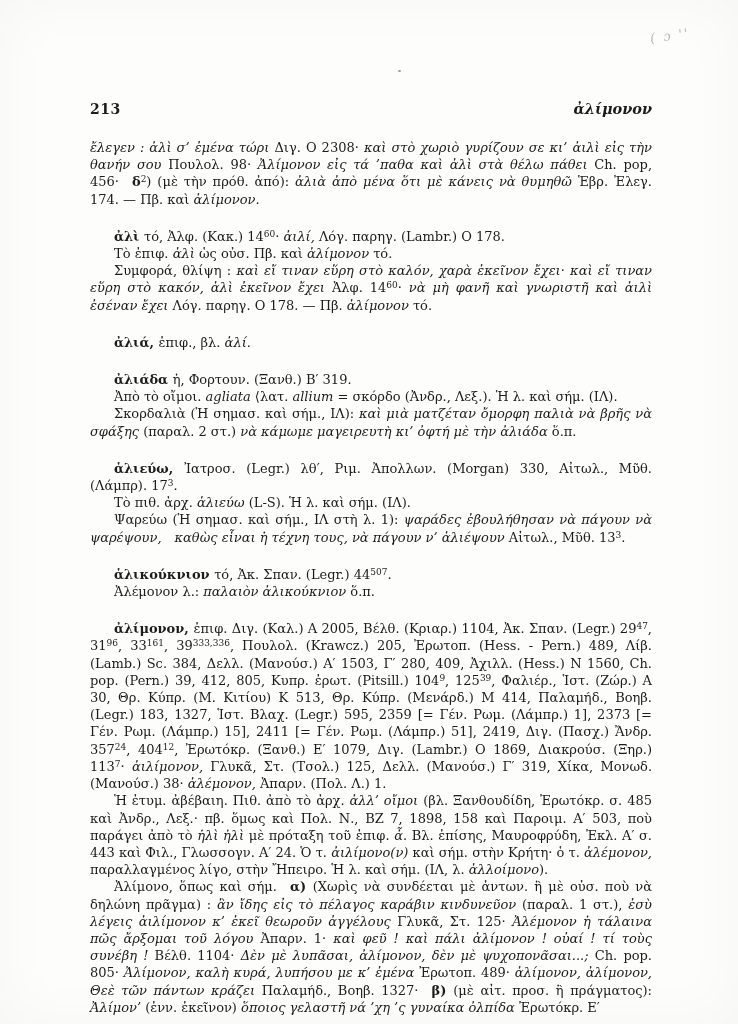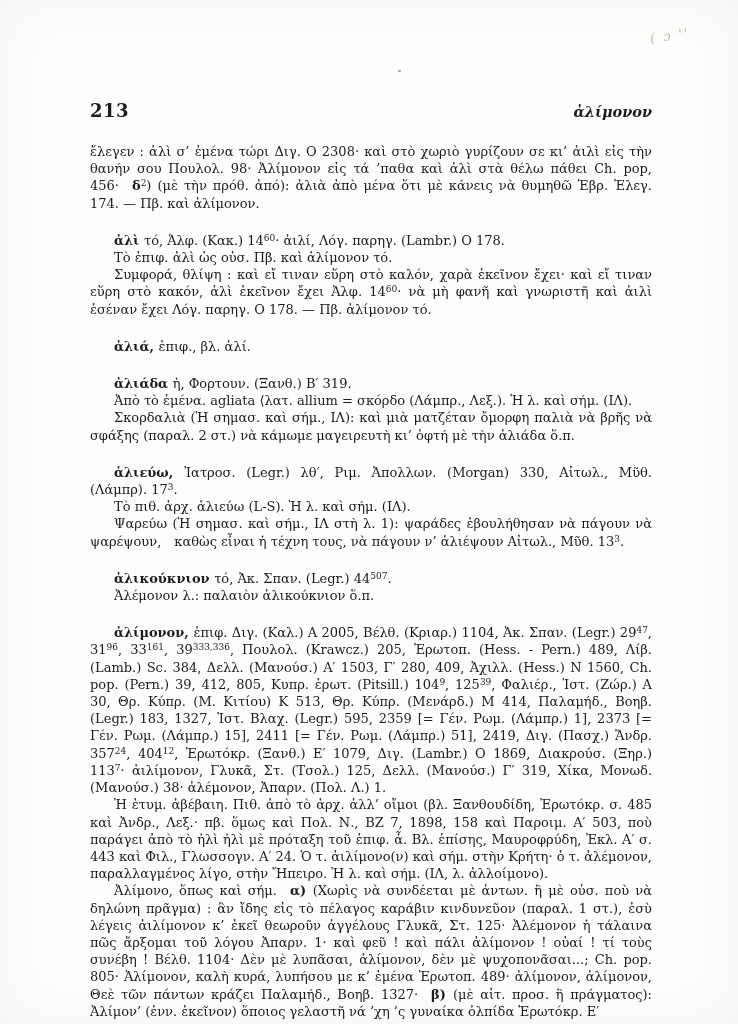--- a/index.html
+++ b/index.html
@@ -24,21 +24,21 @@
     top: 100px;
     width: 562px;
   }
   .page-header {
     display: flex;
     justify-content: space-between;
     align-items: baseline;
     margin-bottom: 22px;
   }
   .page-number {
-    font-size: 18px;
+    font-size: 14px;
     letter-spacing: 0.5px;
     font-weight: bold;
   }
   .running-head {
     font-size: 14.5px;
     font-style: italic;
     font-weight: bold;
   }
   .handwritten-mark {
     position: absolute;
@@ -56,21 +56,21 @@
     font-size: 13px;
     line-height: 17.2px;
   }
   .para {
     margin: 0;
     text-indent: 24px;
   }
   .para.noindent { text-indent: 0; }
   .para.gap { margin-top: 20px; }
   .para .b { font-weight: bold; }
-  .para .i { }
+  .para .i { font-style: italic; }
   .para .sup {
     font-size: 9px;
     vertical-align: 4px;
     line-height: 0;
   }
   .speck {
     position: absolute;
     top: 70px;
     left: 398px;
     width: 3px;
@@ -93,21 +93,21 @@
     </div>
 
     <div class="text-body">
 
     <p class="para noindent"><span class="i">ἔλεγεν : ἀλὶ σ’ ἐμένα τώρι </span><span>Διγ. Ο 2308· </span><span class="i">καὶ στὸ χωριὸ γυρίζουν σε κι’ ἀιλὶ εἰς τὴν θανήν σου </span><span>Πουλολ. 98· </span><span class="i">Ἀλίμονον εἰς τά ’παθα καὶ ἀλὶ στὰ θέλω πάθει </span><span>Ch. pop, 456·  </span><span class="b">δ</span><span class="sup">2</span><span>) (μὲ τὴν πρόθ. ἀπό): </span><span class="i">ἀλιὰ ἀπὸ μένα ὅτι μὲ κάνεις νὰ θυμηθῶ </span><span>Ἑβρ. Ἐλεγ. 174. — Πβ. καὶ </span><span class="i">ἀλίμονον.</span></p>
         <p class="para gap"><span class="b">ἀλὶ </span><span>τό, Ἀλφ. (Κακ.) 14</span><span class="sup">60</span><span>· </span><span class="i">ἀιλί, </span><span>Λόγ. παρηγ. (Lambr.) Ο 178.</span></p>
         <p class="para"><span>Τὸ ἐπιφ. </span><span class="i">ἀλὶ </span><span>ὡς οὐσ. Πβ. καὶ </span><span class="i">ἀλίμονον </span><span>τό.</span></p>
         <p class="para"><span>Συμφορά, θλίψη : </span><span class="i">καὶ εἴ τιναν εὕρη στὸ καλόν, χαρὰ ἐκεῖνον ἔχει· καὶ εἴ τιναν εὕρη στὸ κακόν, ἀλὶ ἐκεῖνον ἔχει </span><span>Ἀλφ. 14</span><span class="sup">60</span><span>· </span><span class="i">νὰ μὴ φανῆ καὶ γνωριστῆ καὶ ἀιλὶ ἐσέναν ἔχει </span><span>Λόγ. παρηγ. Ο 178. — Πβ. </span><span class="i">ἀλίμονον </span><span>τό.</span></p>
         <p class="para gap"><span class="b">ἀλιά, </span><span>ἐπιφ., βλ. </span><span class="i">ἀλί.</span></p>
         <p class="para gap"><span class="b">ἀλιάδα </span><span>ἡ, Φορτουν. (Ξανθ.) Β′ 319.</span></p>
-        <p class="para"><span>Ἀπὸ τὸ ἐμένα. </span><span class="i">agliata </span><span>⟨λατ. </span><span class="i">allium </span><span>= σκόρδο (Λάμπρ., Λεξ.). Ἡ λ. καὶ σήμ. (ΙΛ).</span></p>
+        <p class="para"><span>Ἀπὸ τὸ οἴμοι. </span><span class="i">agliata </span><span>⟨λατ. </span><span class="i">allium </span><span>= σκόρδο (Ἀνδρ., Λεξ.). Ἡ λ. καὶ σήμ. (ΙΛ).</span></p>
         <p class="para"><span>Σκορδαλιὰ (Ἡ σημασ. καὶ σήμ., ΙΛ): </span><span class="i">καὶ μιὰ ματζέταν ὄμορφη παλιὰ νὰ βρῆς νὰ σφάξης </span><span>(παραλ. 2 στ.) </span><span class="i">νὰ κάμωμε μαγειρευτὴ κι’ ὀφτή μὲ τὴν ἀλιάδα </span><span>ὅ.π.</span></p>
         <p class="para gap"><span class="b">ἁλιεύω, </span><span>Ἰατροσ. (Legr.) λθ′, Ριμ. Ἀπολλων. (Morgan) 330, Αἰτωλ., Μῦθ. (Λάμπρ). 17</span><span class="sup">3</span><span>.</span></p>
         <p class="para"><span>Τὸ πιθ. ἀρχ. </span><span class="i">ἁλιεύω </span><span>(L-S). Ἡ λ. καὶ σήμ. (ΙΛ).</span></p>
         <p class="para"><span>Ψαρεύω (Ἡ σημασ. καὶ σήμ., ΙΛ στὴ λ. 1): </span><span class="i">ψαράδες ἐβουλήθησαν νὰ πάγουν νὰ ψαρέψουν,  καθὼς εἶναι ἡ τέχνη τους, νὰ πάγουν ν’ ἁλιέψουν </span><span>Αἰτωλ., Μῦθ. 13</span><span class="sup">3</span><span>.</span></p>
         <p class="para gap"><span class="b">ἁλικούκνιον </span><span>τό, Ἀκ. Σπαν. (Legr.) 44</span><span class="sup">507</span><span>.</span></p>
         <p class="para"><span>Ἀλέμονον λ.: </span><span class="i">παλαιὸν ἀλικούκνιον </span><span>ὅ.π.</span></p>
         <p class="para gap"><span class="b">ἀλίμονον, </span><span>ἐπιφ. Διγ. (Καλ.) Α 2005, Βέλθ. (Κριαρ.) 1104, Ἀκ. Σπαν. (Legr.) 29</span><span class="sup">47</span><span>, 31</span><span class="sup">96</span><span>, 33</span><span class="sup">161</span><span>, 39</span><span class="sup">333,336</span><span>, Πουλολ. (Krawcz.) 205, Ἐρωτοπ. (Hess. - Pern.) 489, Λίβ. (Lamb.) Sc. 384, Δελλ. (Μανούσ.) Α′ 1503, Γ′ 280, 409, Ἀχιλλ. (Hess.) N 1560, Ch. pop. (Pern.) 39, 412, 805, Κυπρ. ἐρωτ. (Pitsill.) 104</span><span class="sup">9</span><span>, 125</span><span class="sup">39</span><span>, Φαλιέρ., Ἱστ. (Ζώρ.) Α 30, Θρ. Κύπρ. (Μ. Κιτίου) Κ 513, Θρ. Κύπρ. (Μενάρδ.) Μ 414, Παλαμήδ., Βοηβ. (Legr.) 183, 1327, Ἱστ. Βλαχ. (Legr.) 595, 2359 [= Γέν. Ρωμ. (Λάμπρ.) 1], 2373 [= Γέν. Ρωμ. (Λάμπρ.) 15], 2411 [= Γέν. Ρωμ. (Λάμπρ.) 51], 2419, Διγ. (Πασχ.) Ἄνδρ. 357</span><span class="sup">24</span><span>, 404</span><span class="sup">12</span><span>, Ἐρωτόκρ. (Ξανθ.) Ε′ 1079, Διγ. (Lambr.) Ο 1869, Διακρούσ. (Ξηρ.) 113</span><span class="sup">7</span><span>· </span><span class="i">ἀιλίμονον, </span><span>Γλυκᾶ, Στ. (Τσολ.) 125, Δελλ. (Μανούσ.) Γ′ 319, Χίκα, Μονωδ. (Μανούσ.) 38· </span><span class="i">ἀλέμονον, </span><span>Ἀπαρν. (Πολ. Λ.) 1.</span></p>
         <p class="para"><span>Ἡ ἐτυμ. ἀβέβαιη. Πιθ. ἀπὸ τὸ ἀρχ. </span><span class="i">ἀλλ’ οἴμοι </span><span>(βλ. Ξανθουδίδη, Ἐρωτόκρ. σ. 485 καὶ Ἀνδρ., Λεξ.· πβ. ὅμως καὶ Πολ. Ν., ΒΖ 7, 1898, 158 καὶ Παροιμ. Α′ 503, ποὺ παράγει ἀπὸ τὸ </span><span class="i">ἠλὶ ἠλὶ </span><span>μὲ πρόταξη τοῦ ἐπιφ. </span><span class="i">ἆ. </span><span>Βλ. ἐπίσης, Μαυροφρύδη, Ἐκλ. Α′ σ. 443 καὶ Φιλ., Γλωσσογν. Α′ 24. Ὁ τ. </span><span class="i">ἀιλίμονο(ν) </span><span>καὶ σήμ. στὴν Κρήτη· ὁ τ. </span><span class="i">ἀλέμονον, </span><span>παραλλαγμένος λίγο, στὴν Ἤπειρο. Ἡ λ. καὶ σήμ. (ΙΛ, λ. </span><span class="i">ἀλλοίμονο</span><span>).</span></p>
         <p class="para"><span>Ἀλίμονο, ὅπως καὶ σήμ.  </span><span class="b">α) </span><span>(Χωρὶς νὰ συνδέεται μὲ ἀντων. ἢ μὲ οὐσ. ποὺ νὰ δηλώνη πρᾶγμα) : </span><span class="i">ἂν ἴδης εἰς τὸ πέλαγος καράβιν κινδυνεῦον </span><span>(παραλ. 1 στ.), </span><span class="i">ἐσὺ λέγεις ἀιλίμονον κ’ ἐκεῖ θεωροῦν ἀγγέλους </span><span>Γλυκᾶ, Στ. 125· </span><span class="i">Ἀλέμονον ἡ τάλαινα πῶς ἄρξομαι τοῦ λόγου </span><span>Ἀπαρν. 1· </span><span class="i">καὶ φεῦ ! καὶ πάλι ἀλίμονον ! οὐαί ! τί τοὺς συνέβη ! </span><span>Βέλθ. 1104· </span><span class="i">Δὲν μὲ λυπᾶσαι, ἀλίμονον, δὲν μὲ ψυχοπονᾶσαι...; </span><span>Ch. pop. 805· </span><span class="i">Ἀλίμονον, καλὴ κυρά, λυπήσου με κ’ ἐμένα </span><span>Ἐρωτοπ. 489· </span><span class="i">ἀλίμονον, ἀλίμονον, Θεὲ τῶν πάντων κράζει </span><span>Παλαμήδ., Βοηβ. 1327·  </span><span class="b">β) </span><span>(μὲ αἰτ. προσ. ἢ πράγματος): </span><span class="i">Ἀλίμον’ </span><span>(ἐνν. ἐκεῖνον) </span><span class="i">ὅποιος γελαστῆ νά ’χη ’ς γυναίκα ὀλπίδα </span><span>Ἐρωτόκρ. Ε′</span></p>
       </div>

